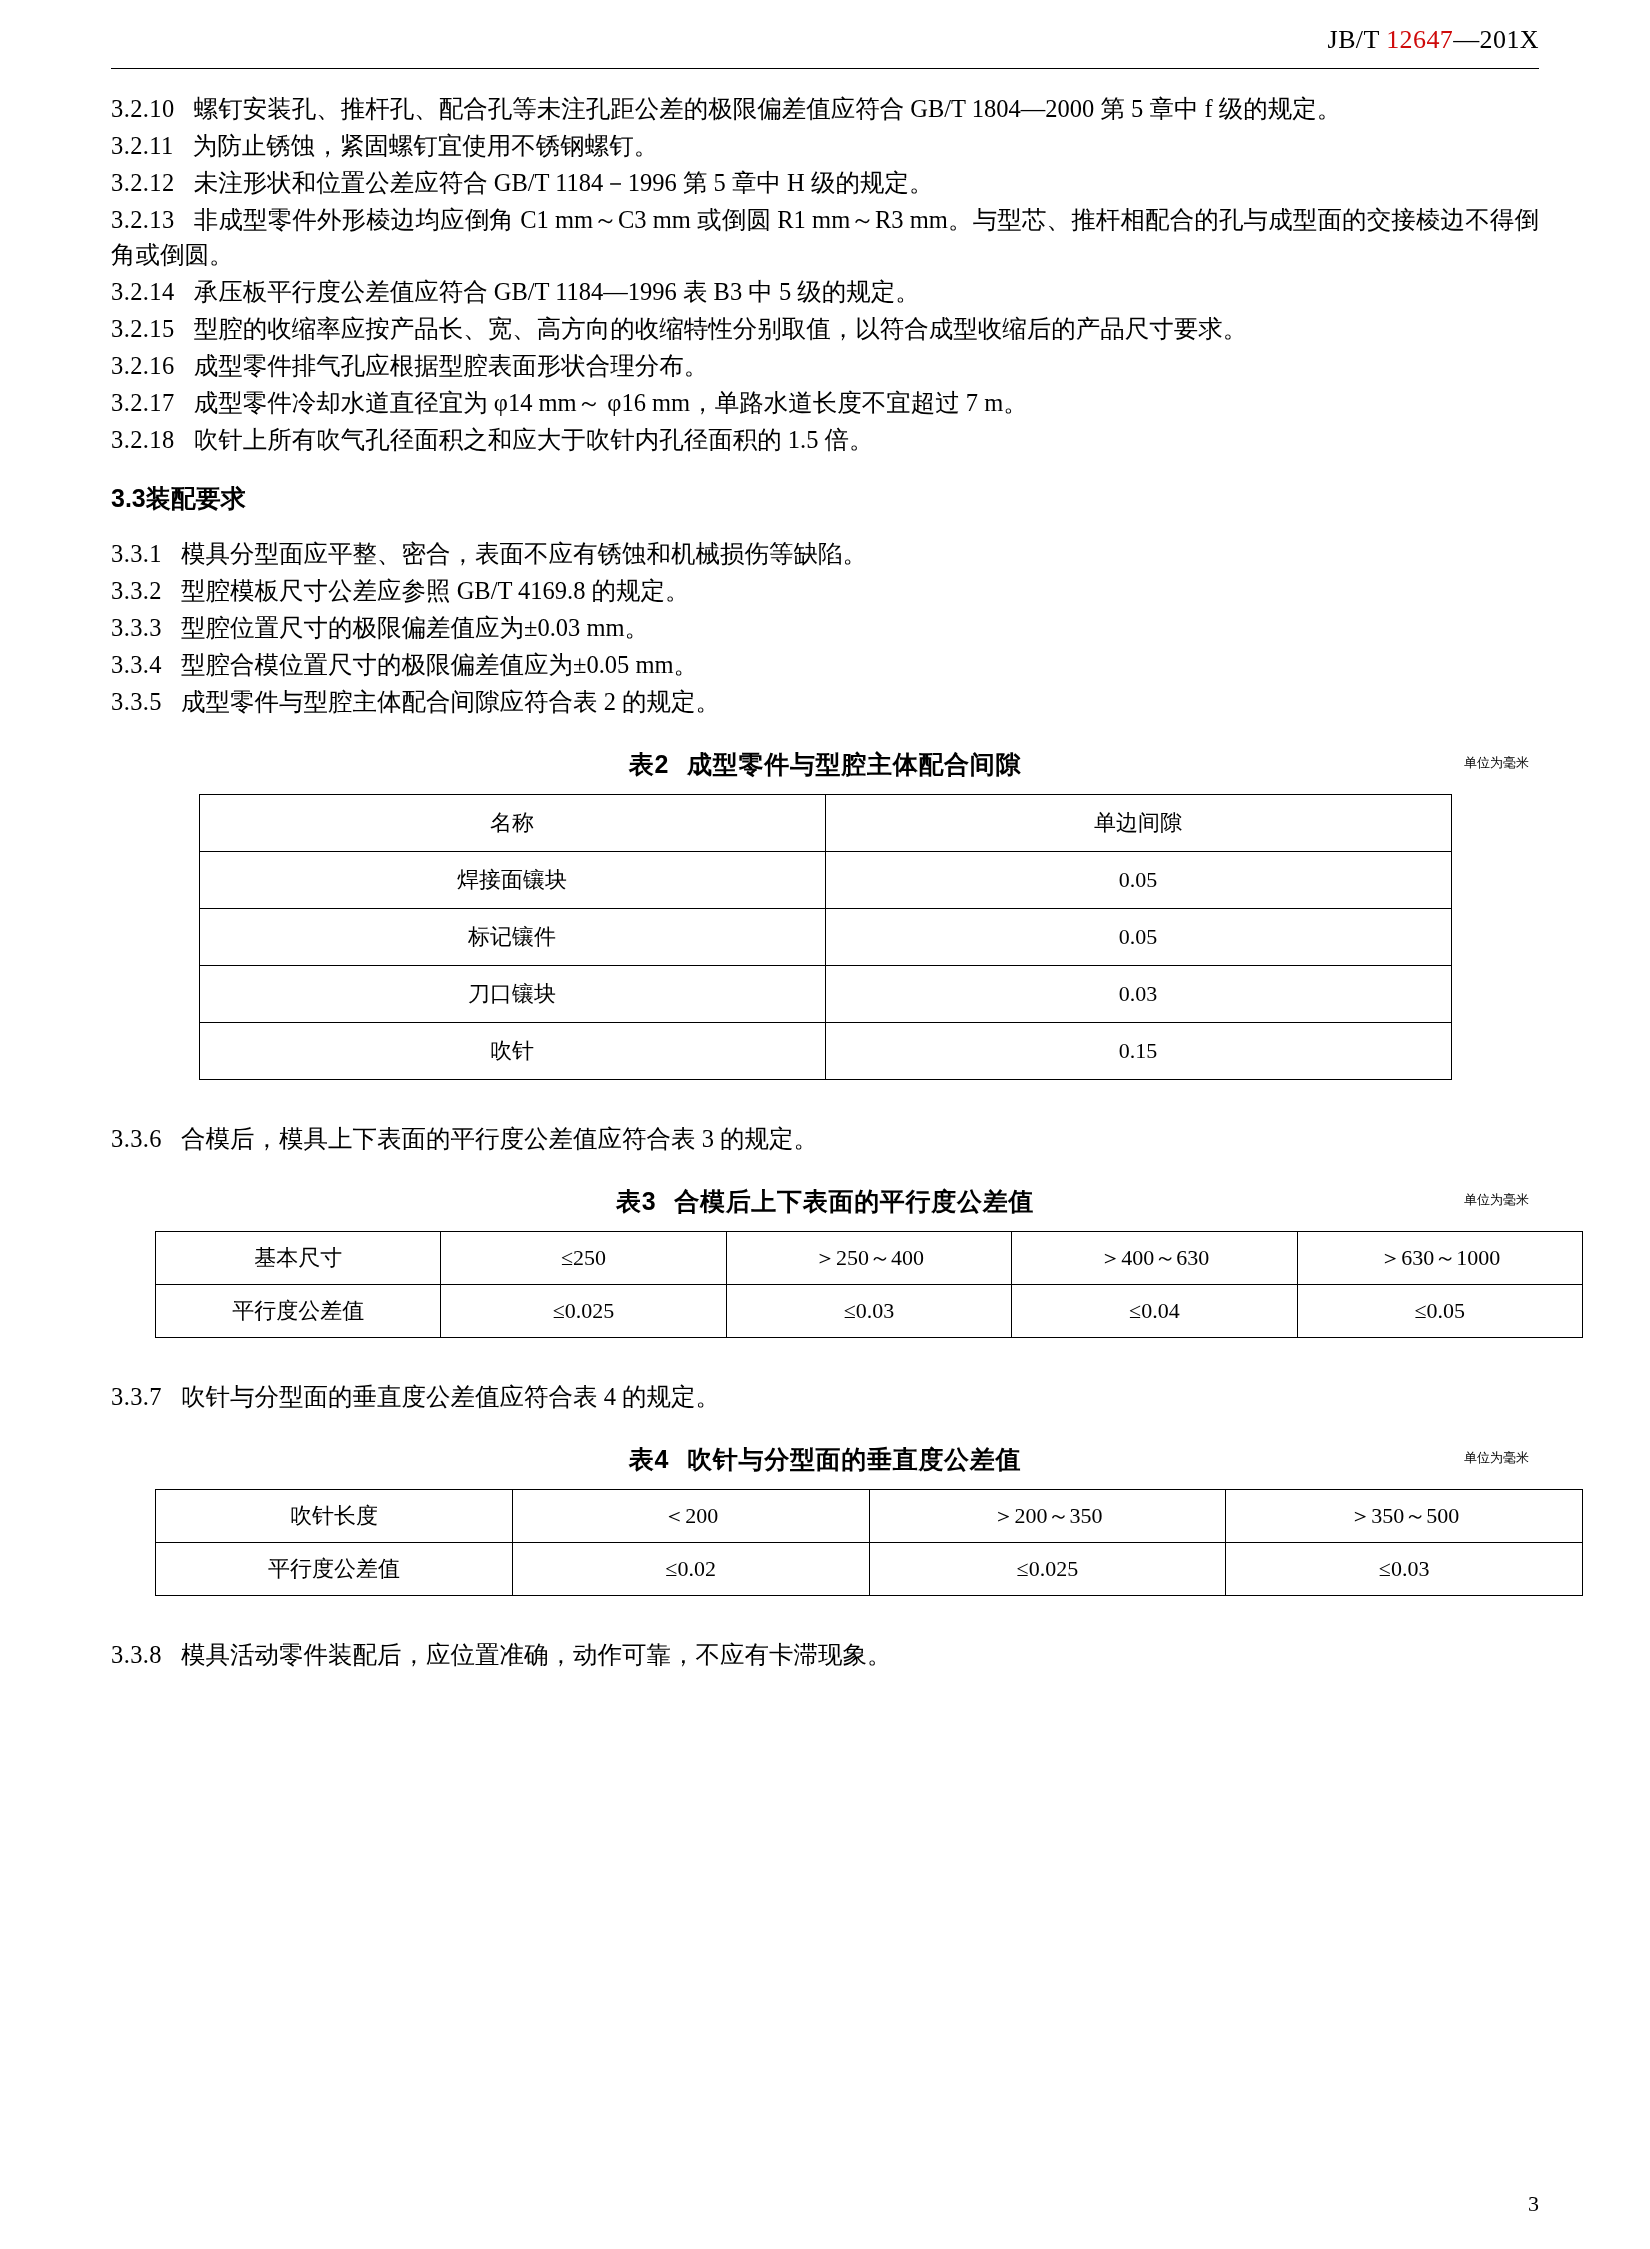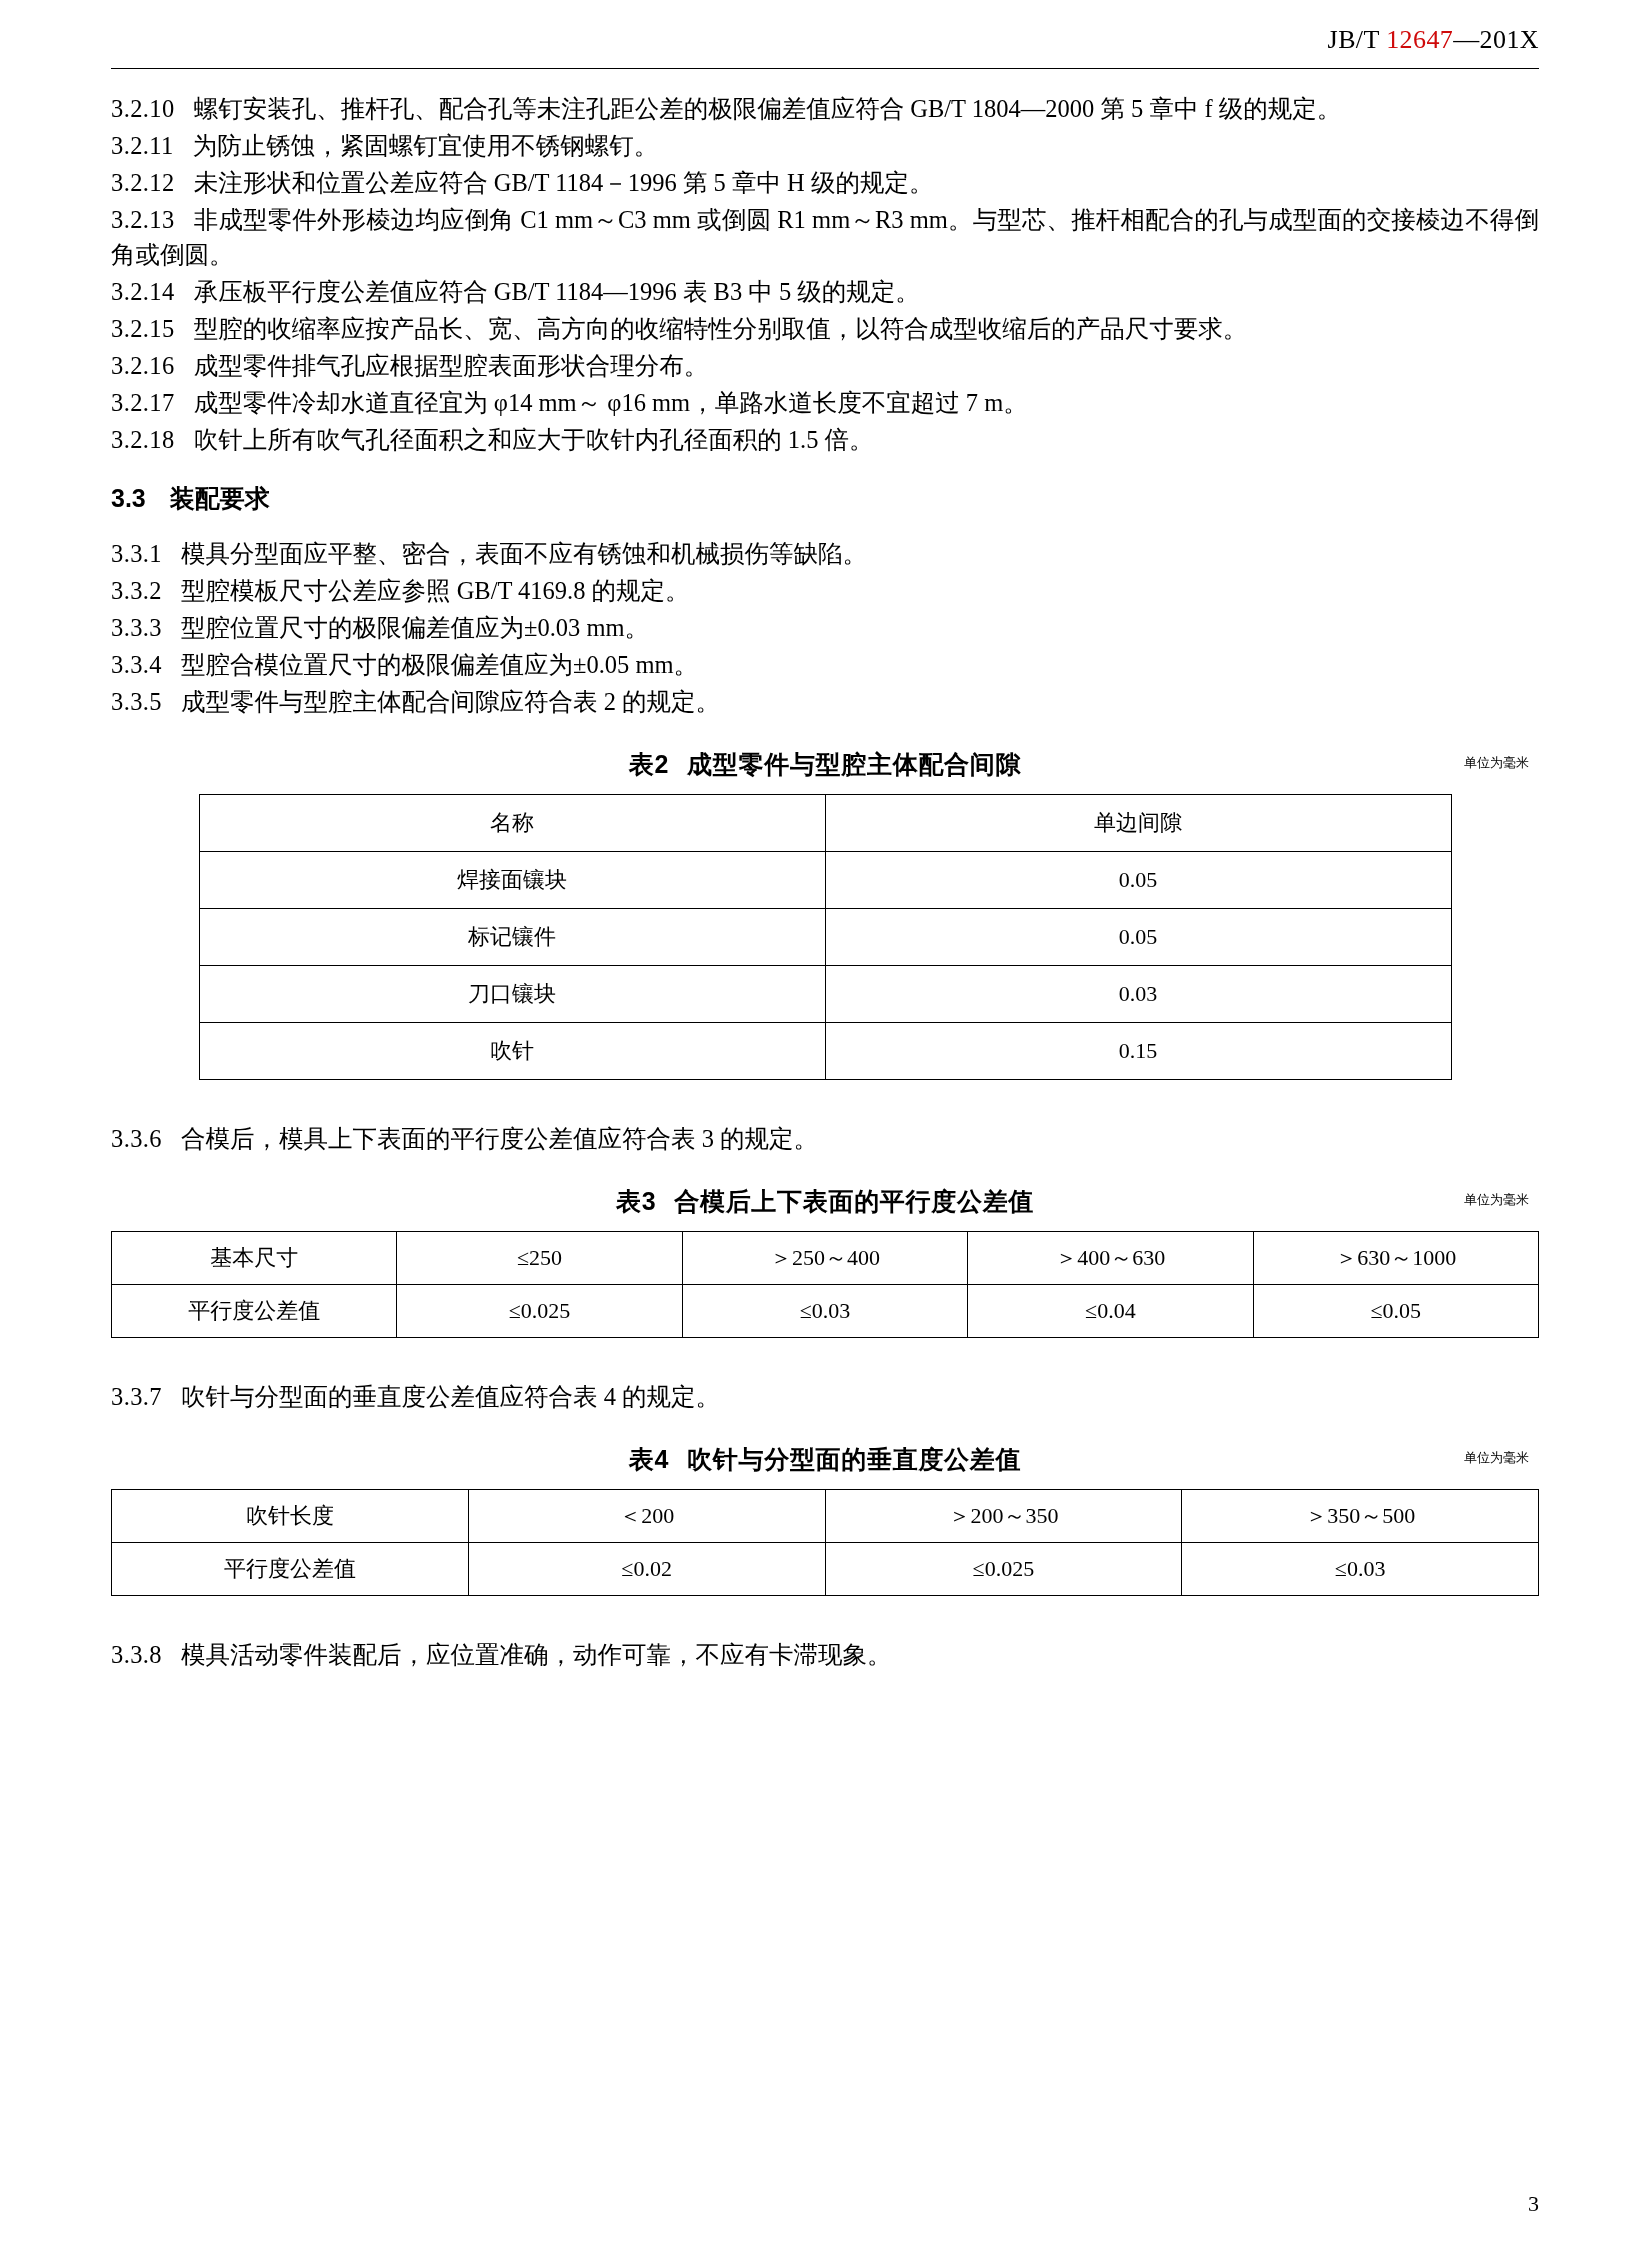--- a/index.html
+++ b/index.html
@@ -65,21 +65,20 @@
     display: inline-block;
     width: 19px;
   }
   h2.section {
     font-size: 25px;
     font-weight: bold;
     margin: 25px 0 22px 0;
     font-family: "Liberation Sans", sans-serif;
   }
   h2.section .stitle {
-    margin-left: 24px;
   }
 
   
   .table-block {
     margin-top: 28px;
   }
   .table-caption-row {
     position: relative;
     display: block;
     text-align: center;
@@ -118,20 +117,21 @@
   }
   table.t2 {
     width: 1253px;
     margin: 4px auto;
   }
   table.t2 td {
     height: 53px;
   }
   table.wide {
     width: 100%;
+    margin-left: 44px;
   }
   table.wide td {
     height: 49px;
   }
 
   p.after-table {
     margin-top: 42px;
   }
 
   

